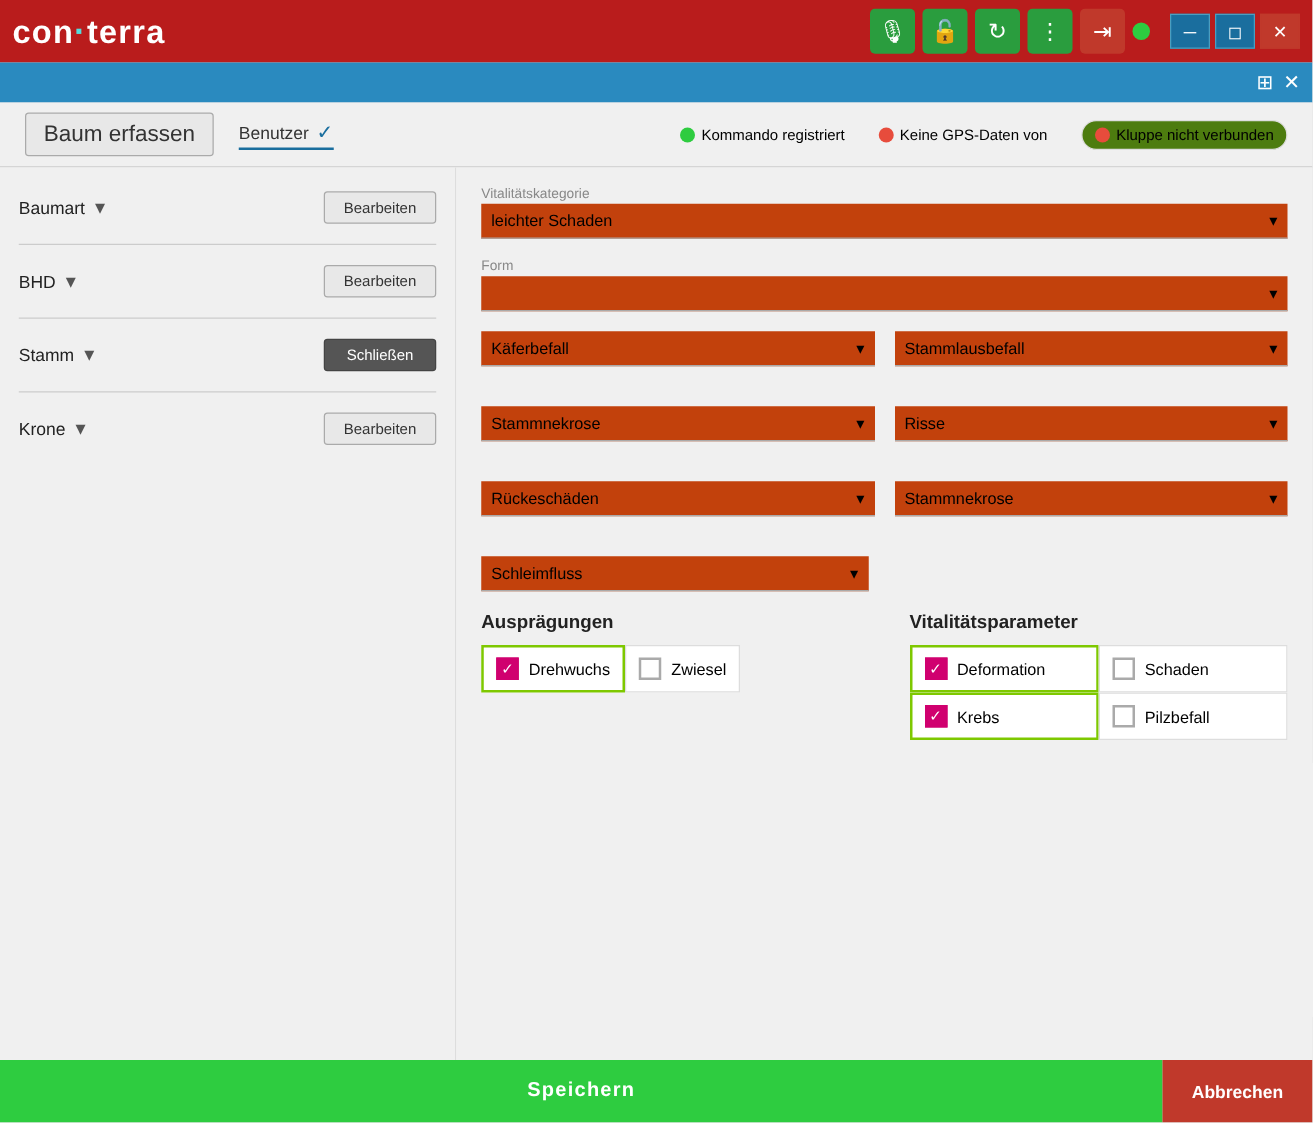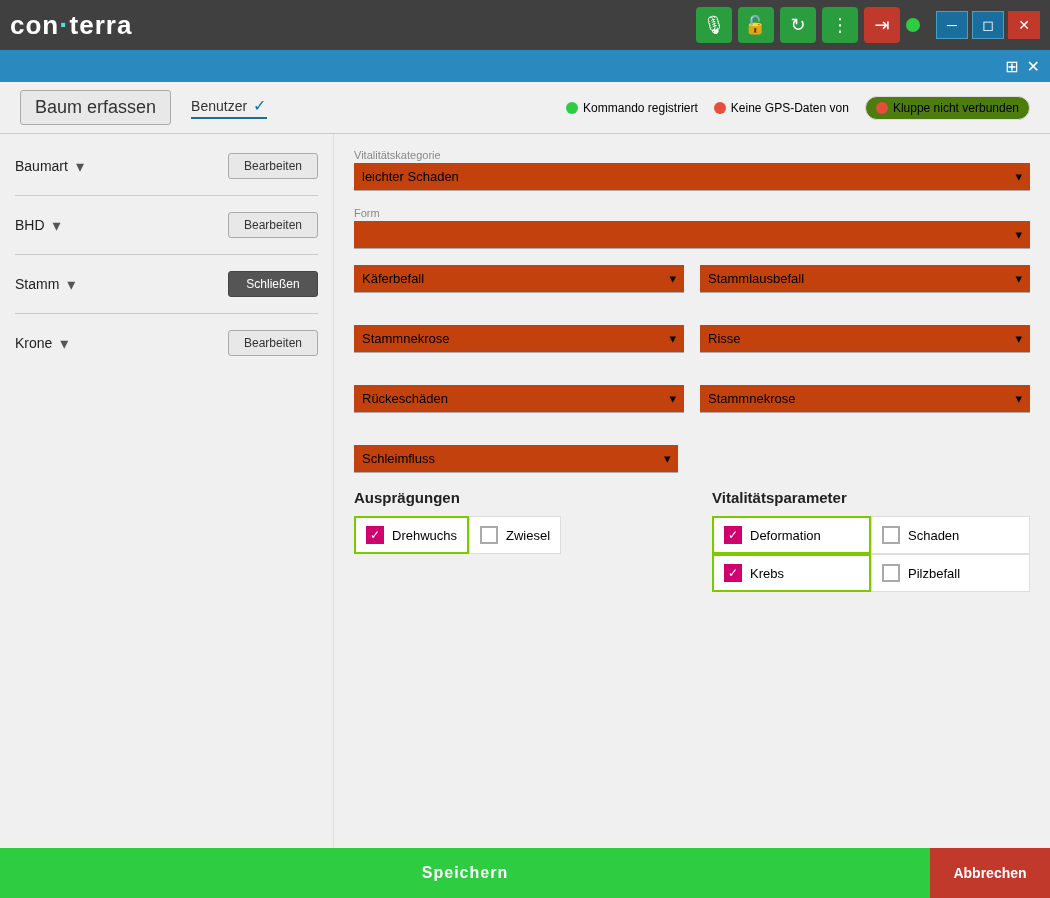--- a/index.html
+++ b/index.html
@@ -7,21 +7,21 @@
       font-family: Arial, sans-serif;
       font-size: 13px;
       background: #e0e0e0;
       width: 1050px;
       height: 898px;
       overflow: hidden;
     }
 
     
     .title-bar {
-      background: #404040;
+      background: #b91c1c;
       height: 50px;
       display: flex;
       align-items: center;
       justify-content: space-between;
       padding: 0 10px;
     }
     .logo {
       display: flex;
       align-items: center;
     }
@@ -123,21 +123,21 @@
       font-size: 14px;
       color: #333;
       border-bottom: 2px solid #1a6e9e;
       padding-bottom: 2px;
     }
     .checkmark { color: #1a6e9e; font-size: 16px; }
     .status-indicators {
       margin-left: auto;
       display: flex;
       align-items: center;
-      gap: 16px;
+      gap: 27px;
       justify-content: space-between;
     }
     .indicator {
       display: flex;
       align-items: center;
       gap: 5px;
       font-size: 12px;
     }
     .dot-green { width: 12px; height: 12px; background: #2ecc40; border-radius: 50%; }
     .dot-red { width: 12px; height: 12px; background: #e74c3c; border-radius: 50%; }
@@ -154,21 +154,21 @@
 
     
     .main-content {
       display: flex;
       height: calc(898px - 50px - 32px - 52px - 50px);
       background: #f0f0f0;
     }
 
     
     .left-panel {
-      width: 334px;
+      width: 365px;
       padding: 15px 15px;
       display: flex;
       flex-direction: column;
       gap: 8px;
       background: #f0f0f0;
       border-right: 1px solid #ddd;
     }
     .tree-item {
       display: flex;
       align-items: center;

